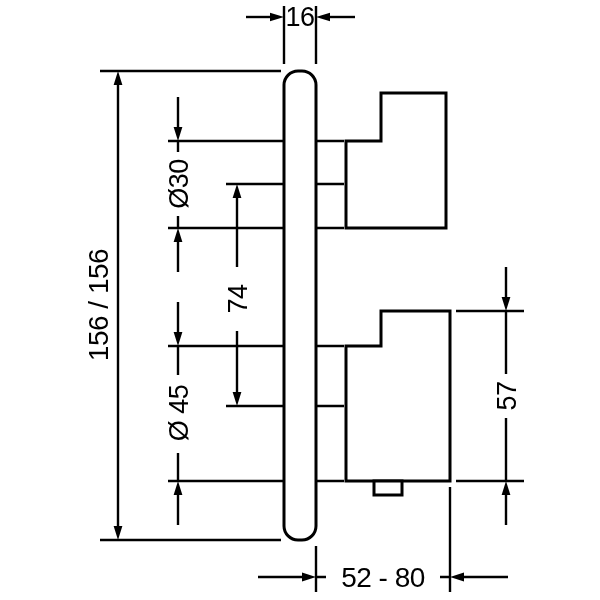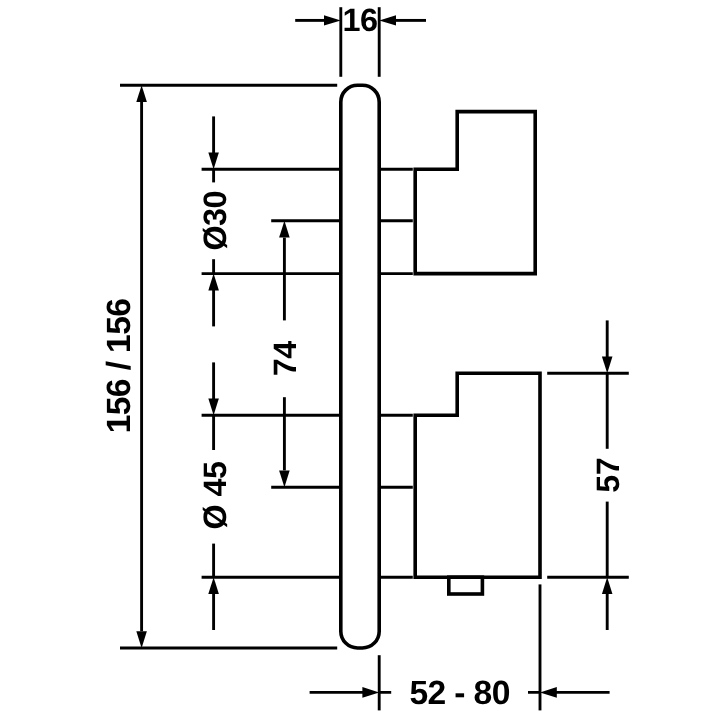--- a/index.html
+++ b/index.html
@@ -8,21 +8,20 @@
     width: 600px;
     height: 600px;
     background: #ffffff;
     overflow: hidden;
   }
   .drawing-wrap {
     width: 600px;
     height: 600px;
     position: relative;
     background: #ffffff;
-    font-weight: bold;
   }
   svg line.dim {
     stroke: #000000;
     stroke-width: 2.4;
     stroke-linecap: butt;
   }
   svg .shape {
     fill: #ffffff;
     stroke: #000000;
     stroke-width: 3;

